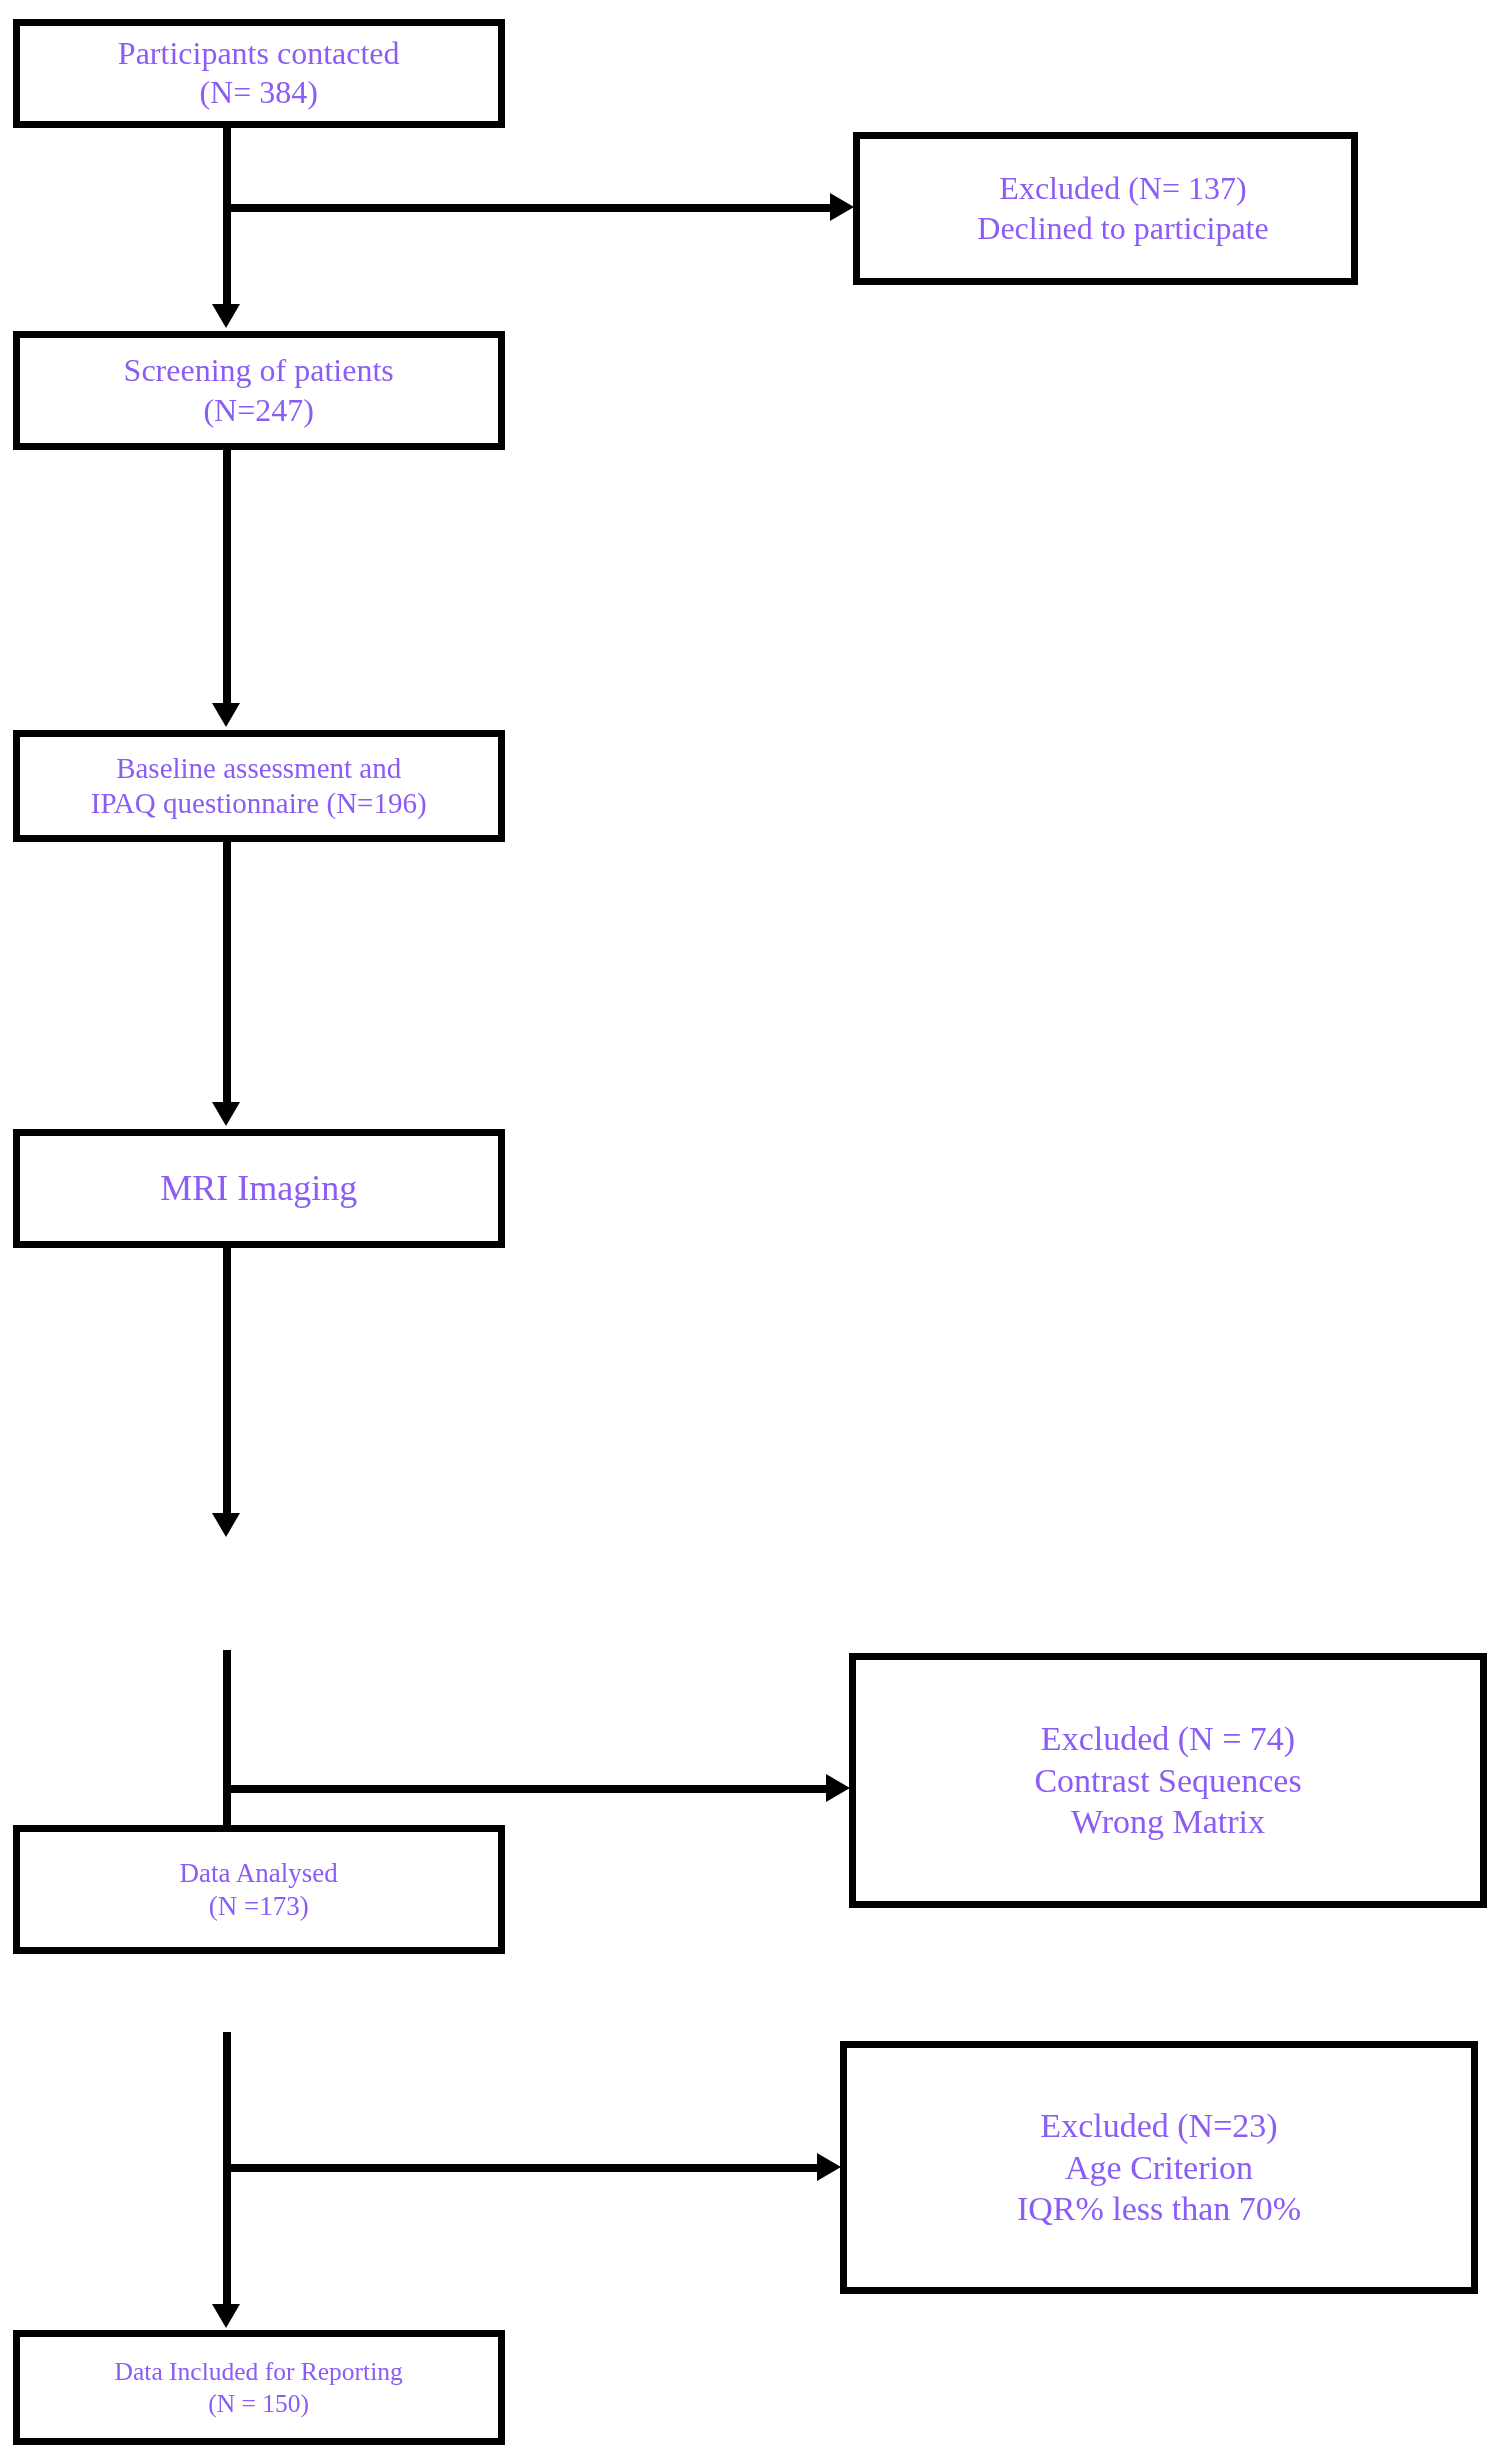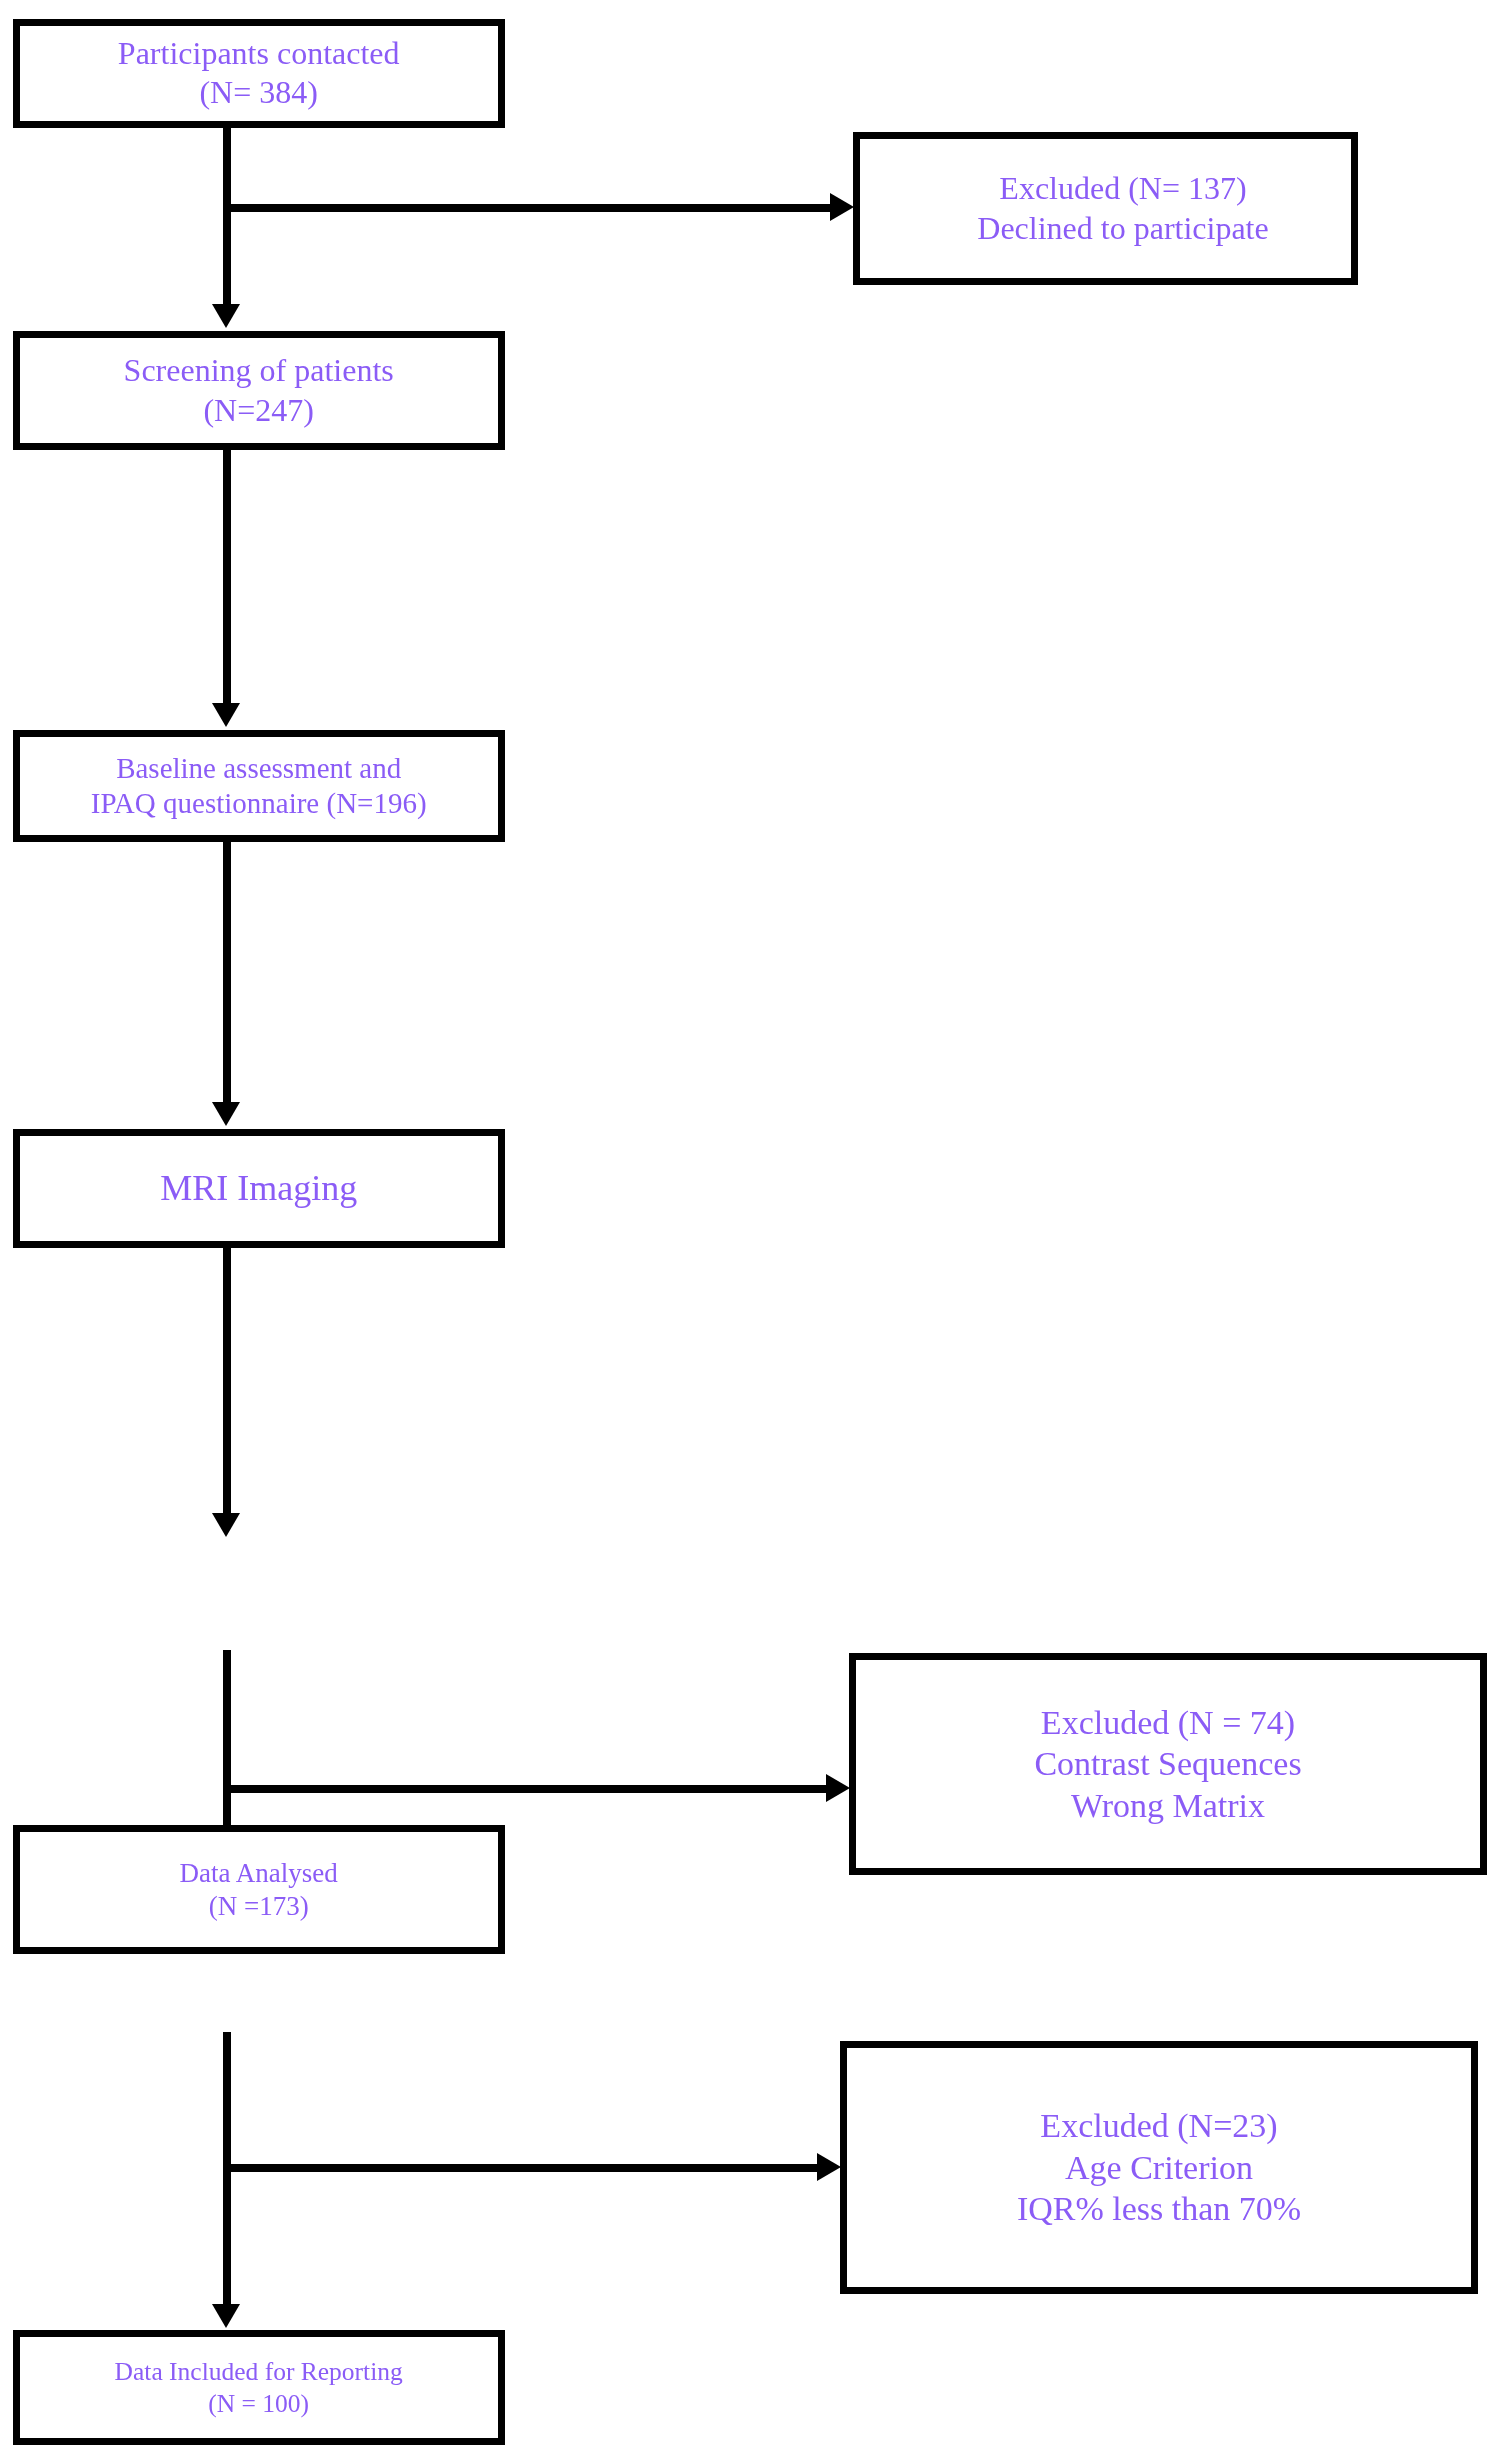--- a/index.html
+++ b/index.html
@@ -41,21 +41,21 @@
   #node-contacted   { top: 18.7px;   height: 109px; }
   #node-screening   { top: 331px;  height: 119px; }
   #node-baseline    { top: 730px;  height: 112px; }
   #node-mri         { top: 1129px; height: 119px; }
   #node-collected   { top: 1541px; height: 115px; }
   #node-analysed    { top: 1825px; height: 129px; }
   #node-included    { top: 2330px; height: 115px; }
 
   
   #node-excluded-1 { left: 853px; top: 132px;  width: 505px; height: 153px; padding-left: 35px; }
-  #node-excluded-2 { left: 849px; top: 1653px; width: 638px; height: 222px; }
+  #node-excluded-2 { left: 849px; top: 1653px; width: 638px; height: 255px; }
   #node-excluded-3 { left: 840px;  top: 2041px; width: 638px; height: 253px; }
 
   
   .fs-30 { font-size: 25.5px; }
   .fs-32 { font-size: 27px; }
   .fs-34 { font-size: 29px; }
   .fs-38 { font-size: 32px; }
   .fs-40 { font-size: 34px; }
   .fs-42 { font-size: 36px; }
 
@@ -156,17 +156,17 @@
   </div>
 
   <div class="node" id="node-excluded-3">
     <span class="node-text fs-40">Excluded (N=23)
 Age Criterion
 IQR% less than 70%</span>
   </div>
 
   <div class="node col-left" id="node-included">
     <span class="node-text fs-30">Data Included for Reporting
-(N = 100)</span>
+(N = 150)</span>
   </div>
 
 </div>
 
 
 </body></html>

